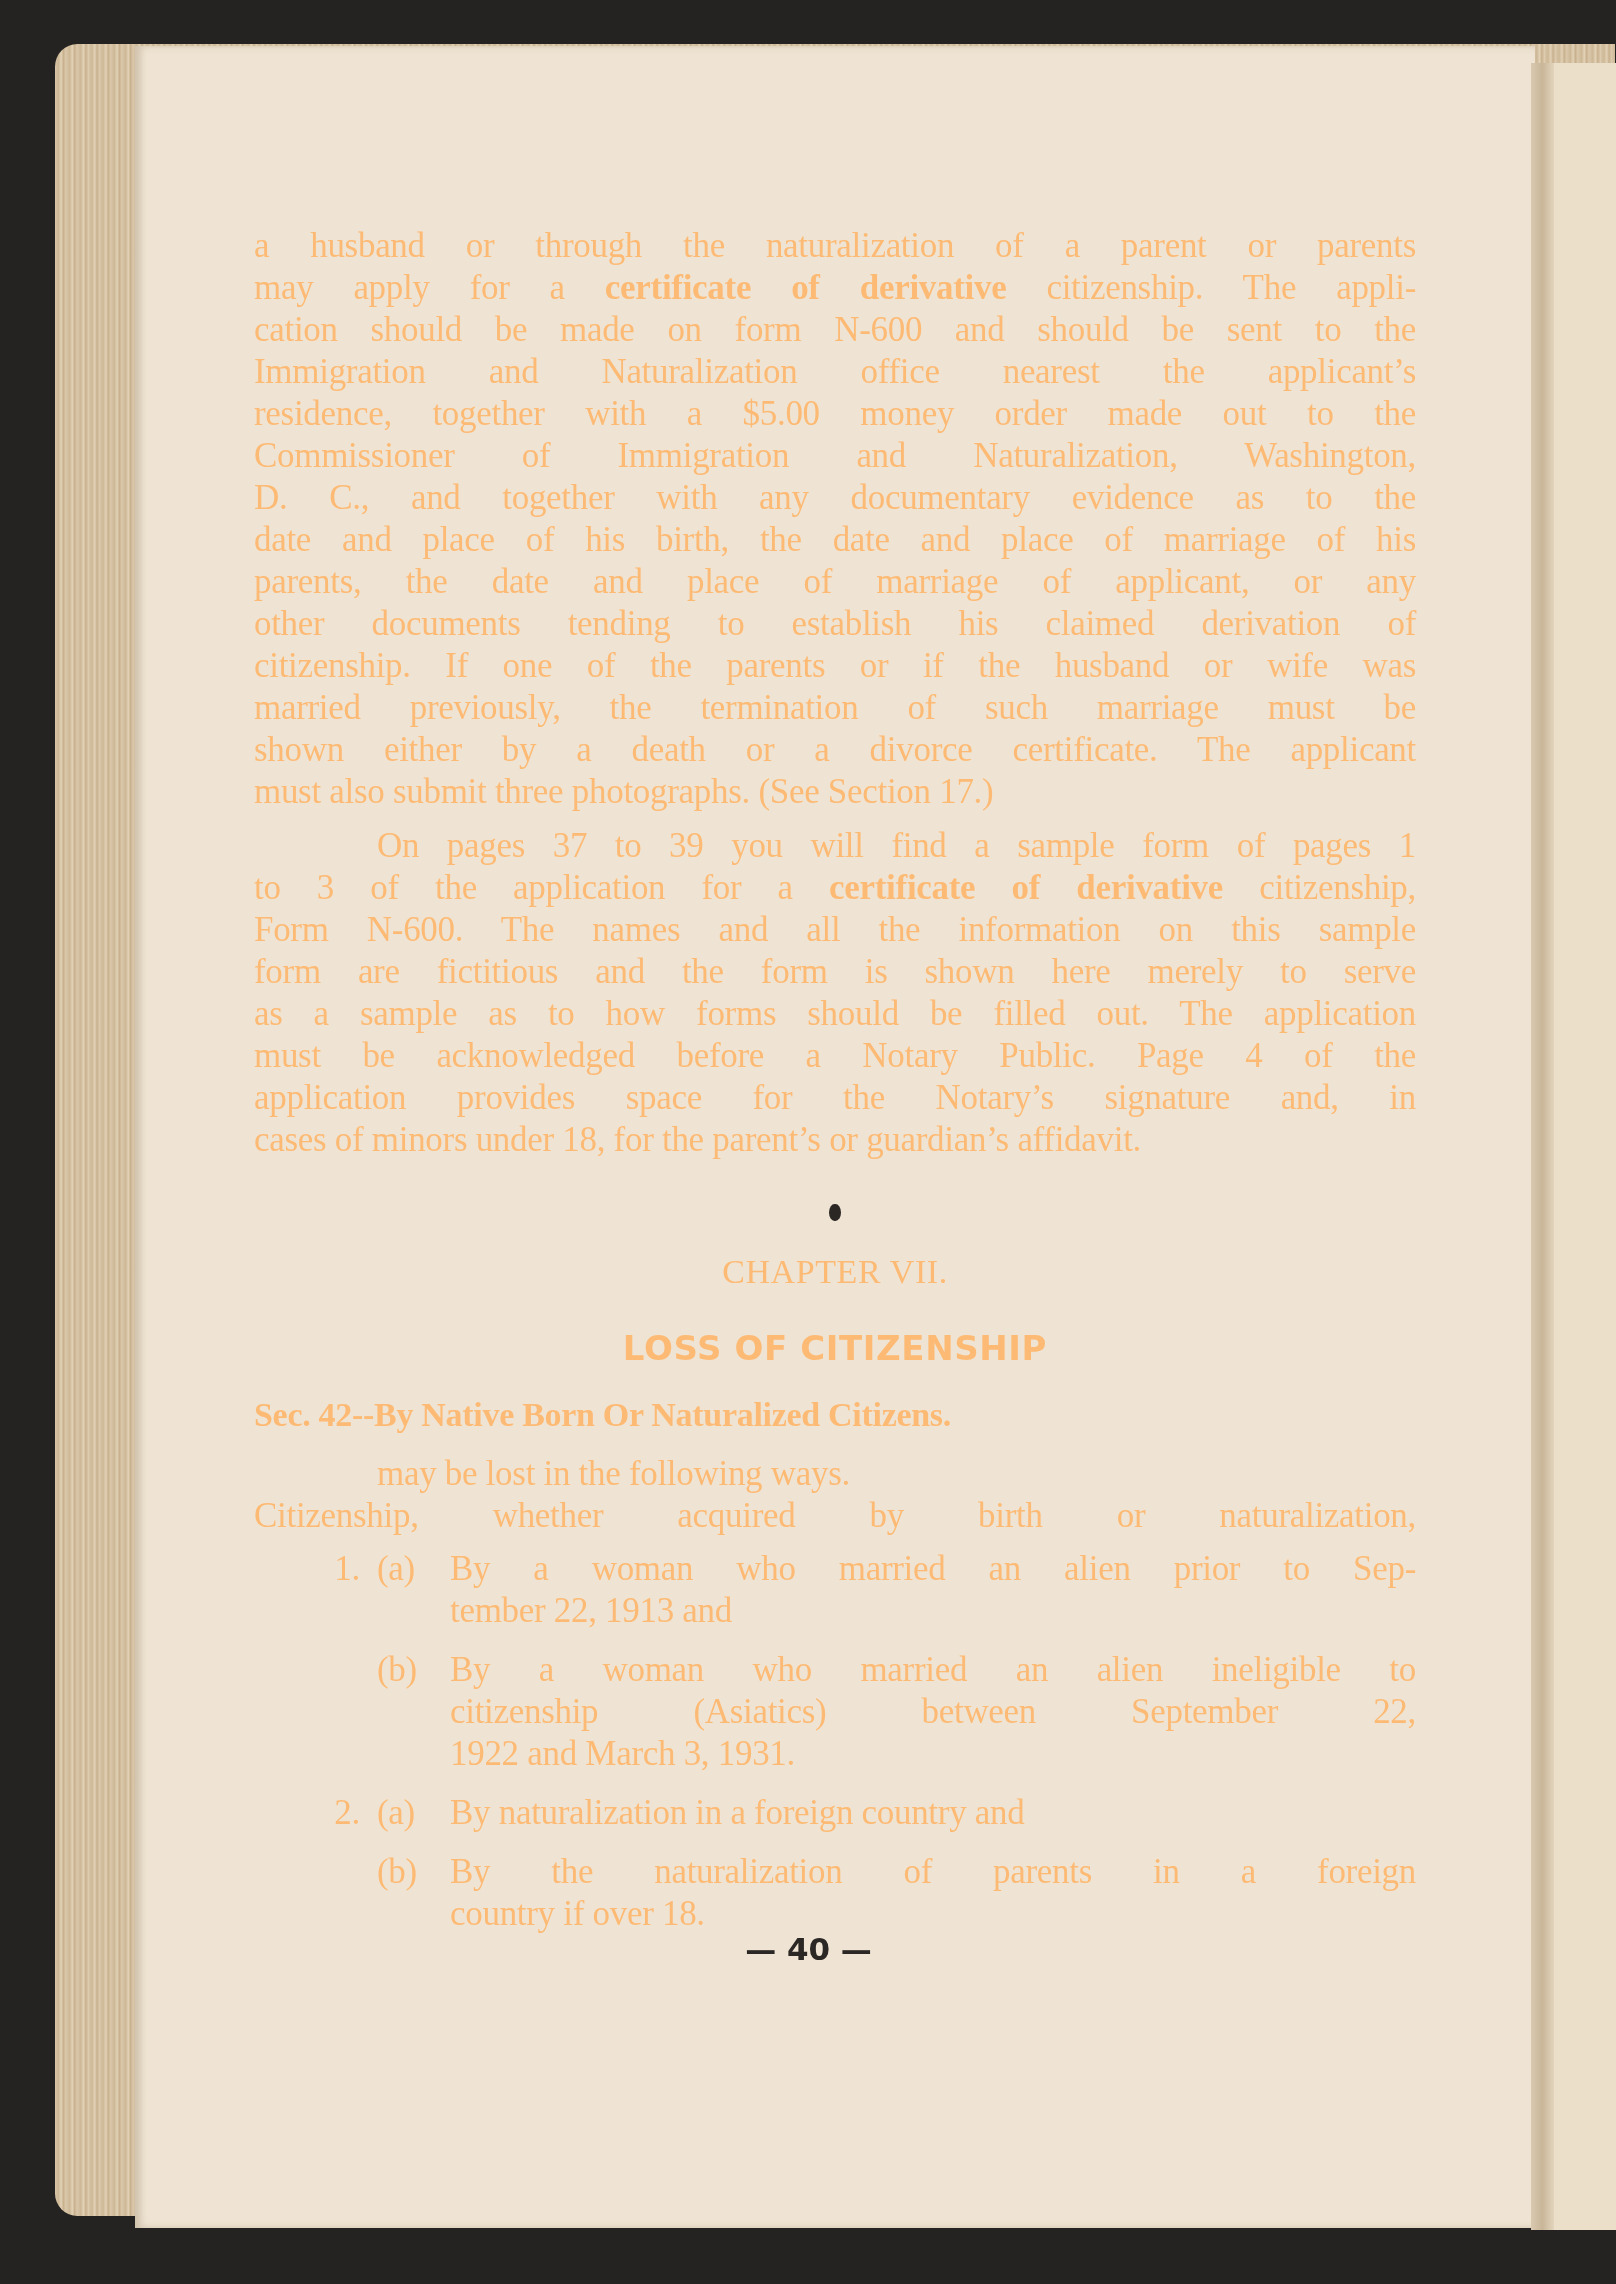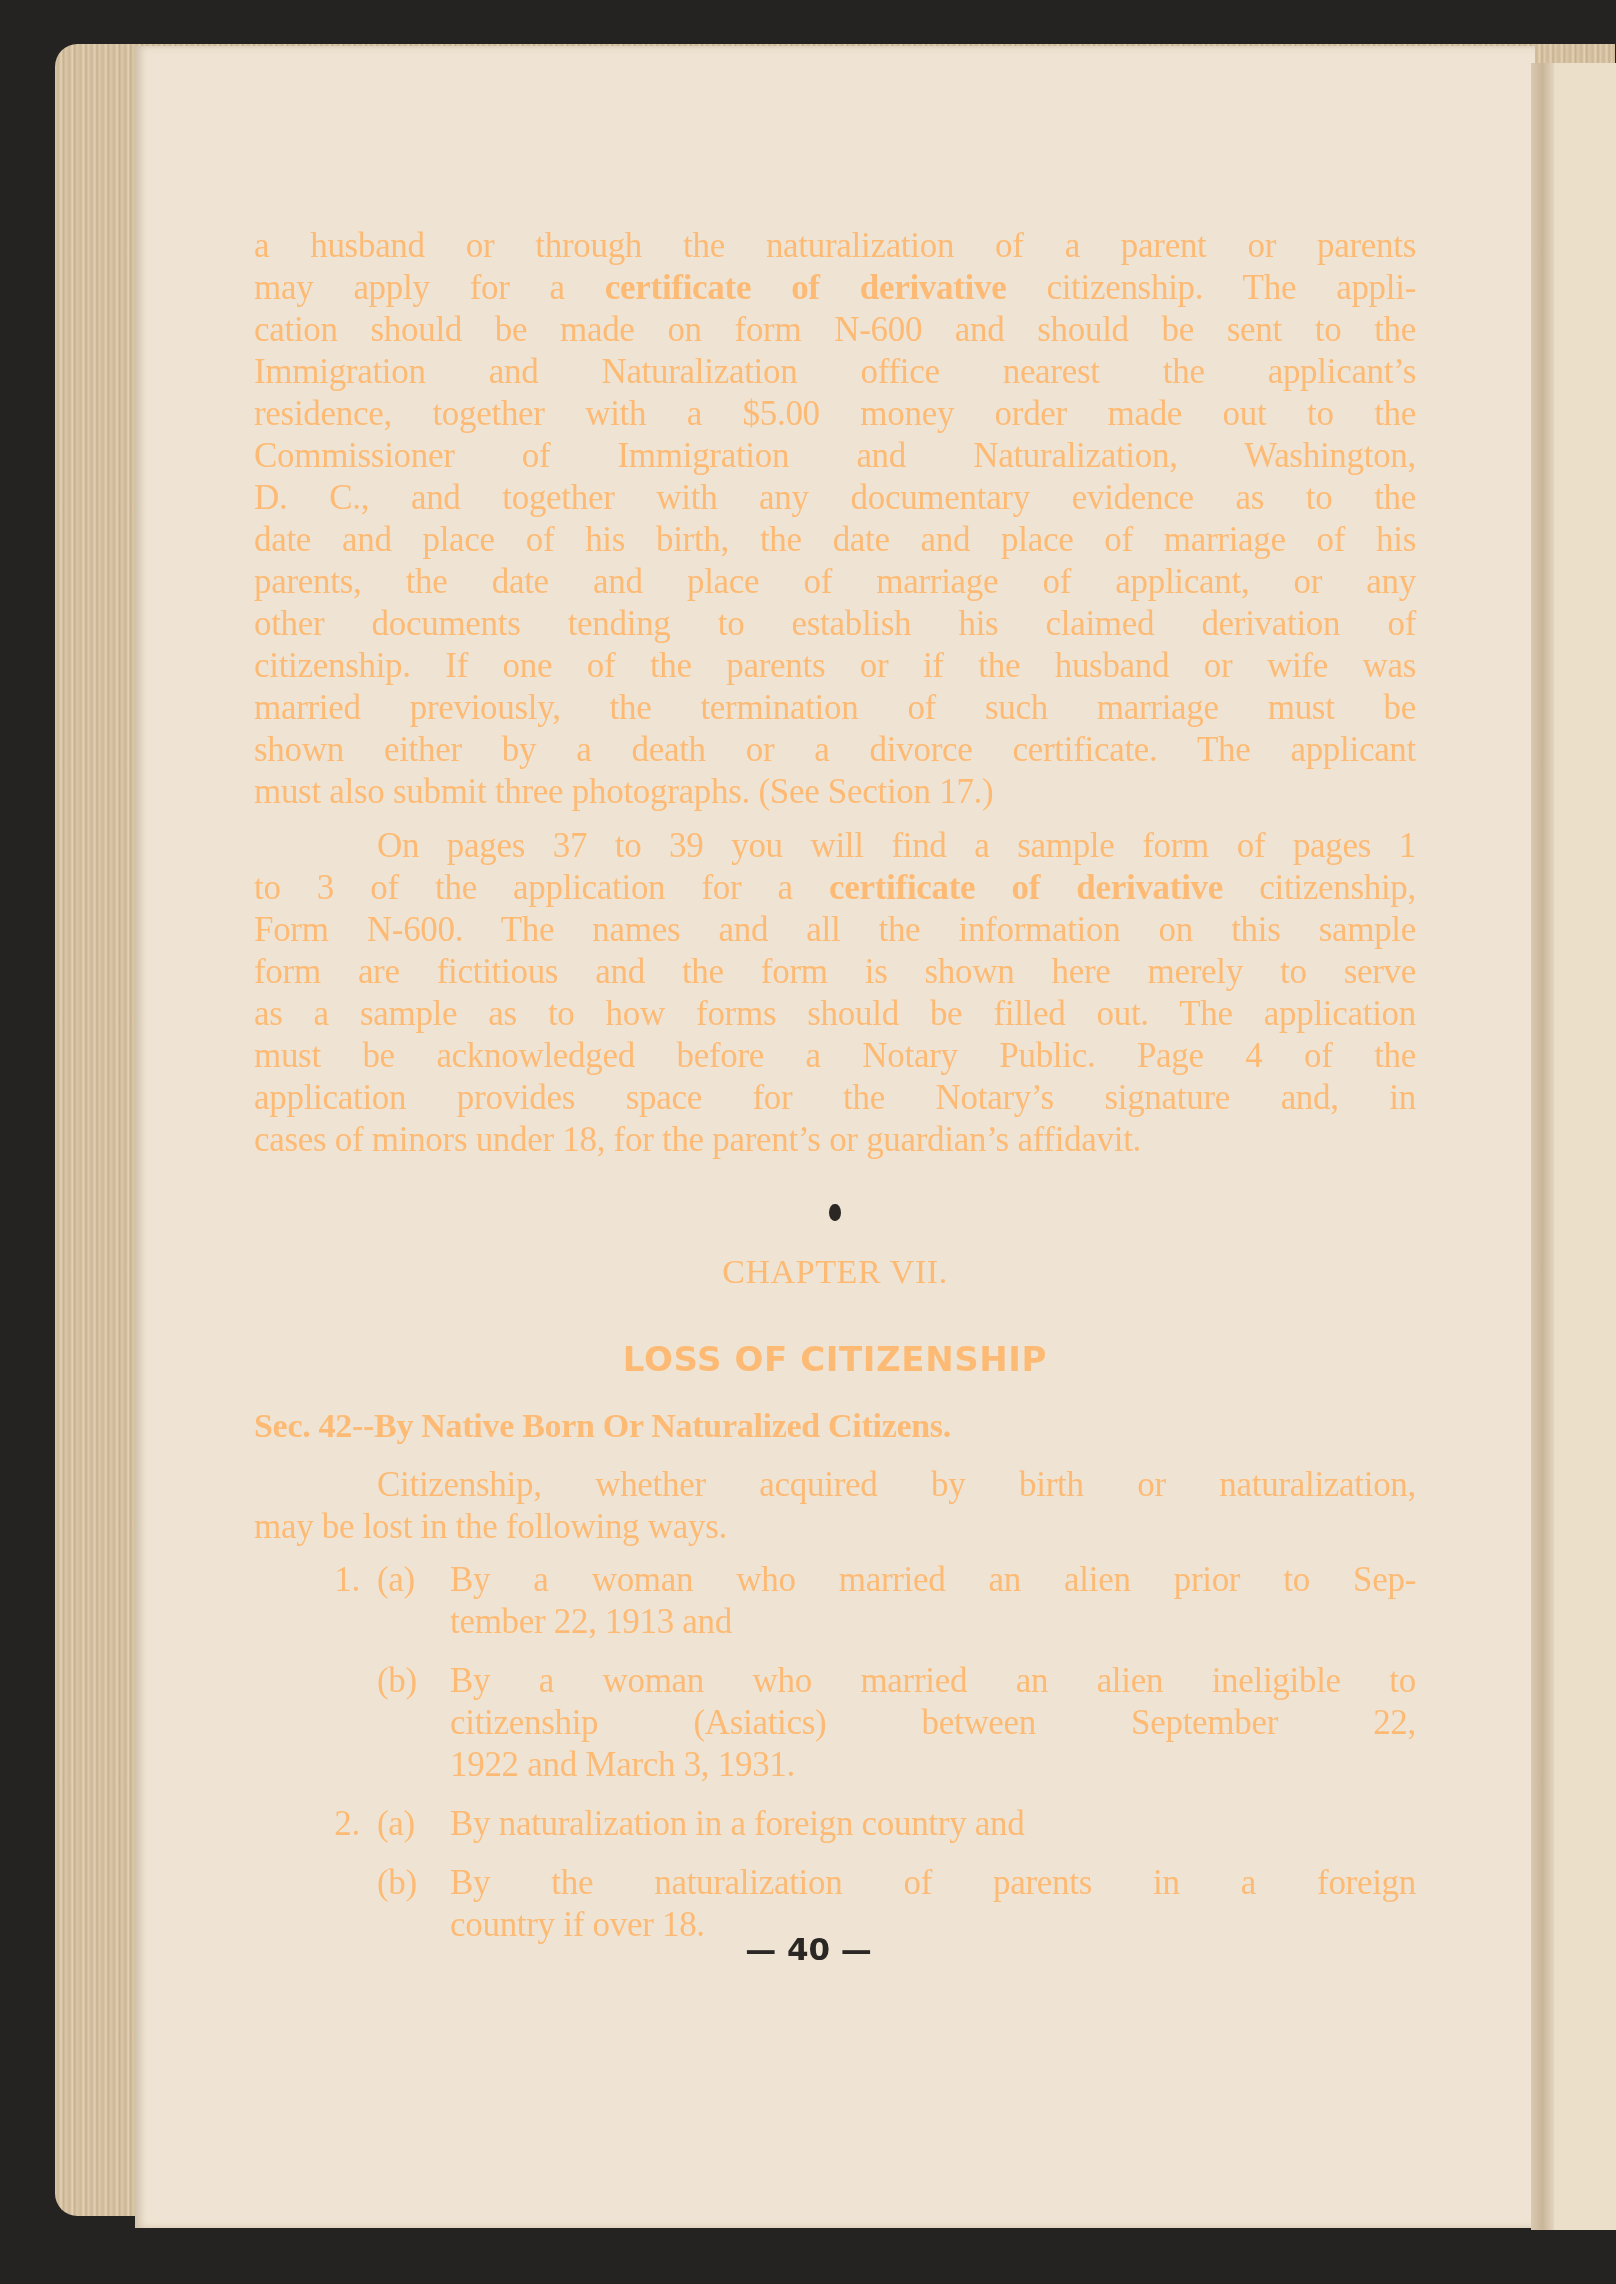--- a/index.html
+++ b/index.html
@@ -43,21 +43,21 @@
   .p .line { display: block; text-align: justify; text-align-last: justify; }
   .p .line.last { text-align-last: left; }
   .indent { text-indent: 0; }
   .indent .line:first-child { padding-left: 123px; }
   b { font-weight: bold; }
   .gap-s { height: 12.3px; }
   .bullet-row { text-align: center; margin-top: 28px; height: 39px; }
   .bullet { display: inline-block; width: 11.2px; height: 17px; border-radius: 50%; background: #2b2724; }
   .chapter { text-align: center; margin-top: 22.5px; font-size: 34px; letter-spacing: 0.6px; }
   .title {
-    text-align: center; margin-top: 45px;
+    text-align: center; margin-top: 34px;
     font-family: "DejaVu Sans", "Liberation Sans", sans-serif;
     font-weight: bold; font-size: 34px; letter-spacing: 0.6px;
   }
   .section { margin-top: 25px; font-weight: bold; font-size: 34px; }
   .list { margin-top: 11.2px; }
   .item { display: flex; }
   .item .num { width: 123px; text-align: right; padding-right: 17px; box-sizing: border-box; }
   .item .letter { width: 73px; text-align: left; }
   .item .body { flex: 1; }
   .item .body .line { display: block; text-align: justify; text-align-last: justify; }
@@ -111,22 +111,22 @@
 
   <div class="bullet-row">
     <span class="bullet"></span>
   </div>
 
   <div class="chapter">CHAPTER VII.</div>
   <div class="title">LOSS OF CITIZENSHIP</div>
   <div class="section">Sec. 42--By Native Born Or Naturalized Citizens.</div>
 
   <div class="p indent" style="margin-top:17px">
+    <span class="line last">may be lost in the following ways.</span>
     <span class="line">Citizenship, whether acquired by birth or naturalization,</span>
-    <span class="line last">may be lost in the following ways.</span>
   </div>
 
   <div class="list">
     <div class="item">
       <span class="num">1.</span>
       <span class="letter">(a)</span>
       <span class="body">
         <span class="line">By a woman who married an alien prior to Sep-</span>
         <span class="line last">tember 22, 1913 and</span>
       </span>

